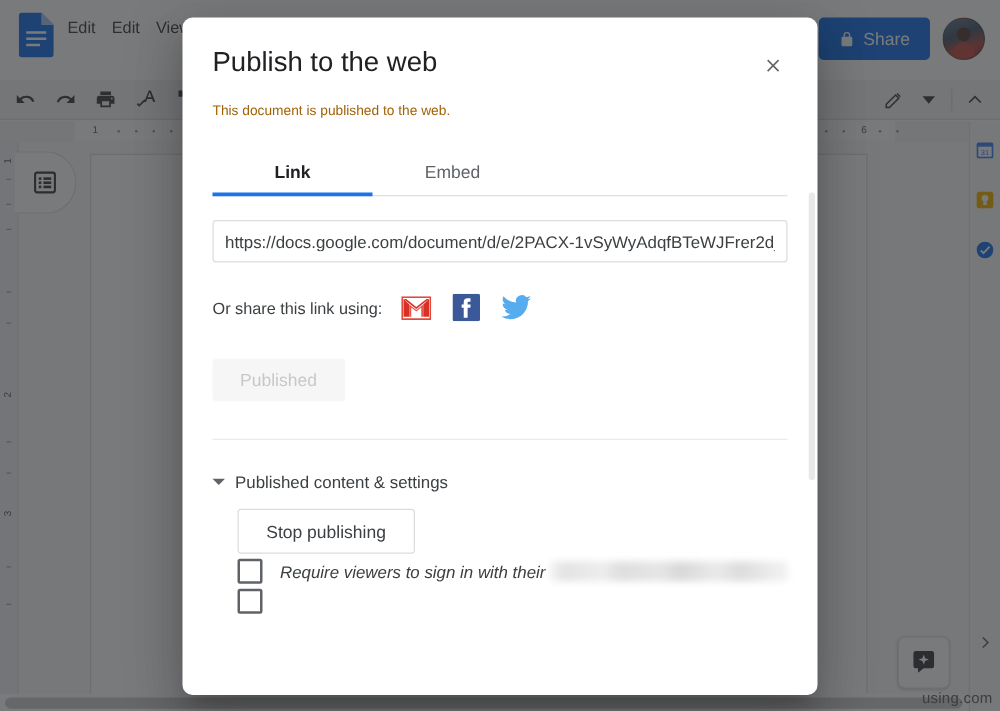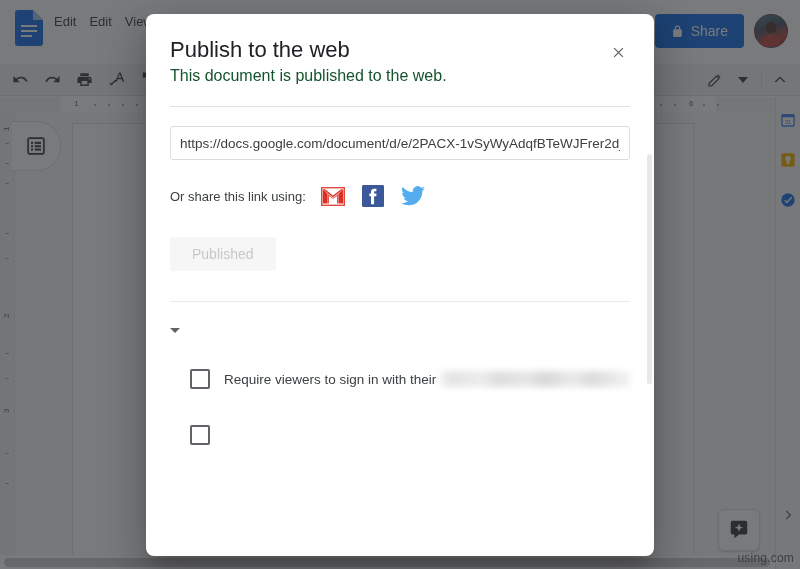--- a/index.html
+++ b/index.html
@@ -296,23 +296,23 @@
     line-height: 28px;
   }
   .modal-close {
     margin-left: auto;
     width: 24px; height: 24px;
     display: flex; align-items: center; justify-content: center;
     color: #5f6368;
     margin-top: 4px;
   }
   .pub-status {
-    margin-top: 4px;
-    font-size: 16px;
-    color: #14532d;
+    margin-top: 17px;
+    font-size: 11px;
+    color: #a16207;
     line-height: 16px;
   }
   .modal-desc {
     margin-top: 12px;
     font-size: 14px;
     color: #3c4043;
     line-height: 20px;
     max-width: 460px;
   }
   .modal-desc a {
@@ -423,25 +423,26 @@
     height: 34px;
     padding: 0 22px;
     border: 1px solid #dadce0;
     border-radius: 3px;
     font-size: 14px;
     color: #3c4043;
     background: #fff;
   }
 
   .cb-row {
-    margin-top: 36px;
+    margin-top: 4px;
     margin-left: 20px;
     display: flex;
     align-items: center;
     gap: 14px;
+    font-style: italic;
   }
   .checkbox {
     width: 16px; height: 16px;
     border: 2px solid #5f6368;
     border-radius: 2px;
     flex: 0 0 auto;
     background: #fff;
   }
   .cb-label {
     font-size: 13.5px;
@@ -643,20 +644,22 @@
         <svg width="15" height="15" viewBox="0 0 24 24">
             <path fill="none" stroke="#5f6368" stroke-width="2" d="M5 5l14 14M19 5L5 19"></path>
           </svg>
       </div>
     </div>
 
     <div class="pub-status">This document is published to the web.</div>
 
 
     <div class="tabs">
+      <div class="tab active">Link</div>
+      <div class="tab">Embed</div>
     </div>
 
     <div class="url-field">
       <span class="url-text" title="Published document link">https://docs.google.com/document/d/e/2PACX-1vSyWyAdqfBTeWJFrer2djOV</span>
     </div>
 
     <div class="share-row">
       <span class="share-label">Or share this link using:</span>
       <span class="social">
         <svg width="24" height="19" viewBox="0 0 24 19">
@@ -679,22 +682,24 @@
         </svg>
       </span>
     </div>
 
     <div class="published-btn">Published</div>
 
     <div class="divider"></div>
 
     <div class="settings-head">
       <span class="caret"></span>
-    </div>
-
+      <span>Published content &amp; settings</span>
+    </div>
+
+    <div class="stop-btn">Stop publishing</div>
 
     <div class="cb-row">
       <span class="checkbox"></span>
       <span class="cb-label">
         <span>Require viewers to sign in with their</span>
         <span class="redacted"></span>
       </span>
     </div>
 
     <div class="cb-row">

